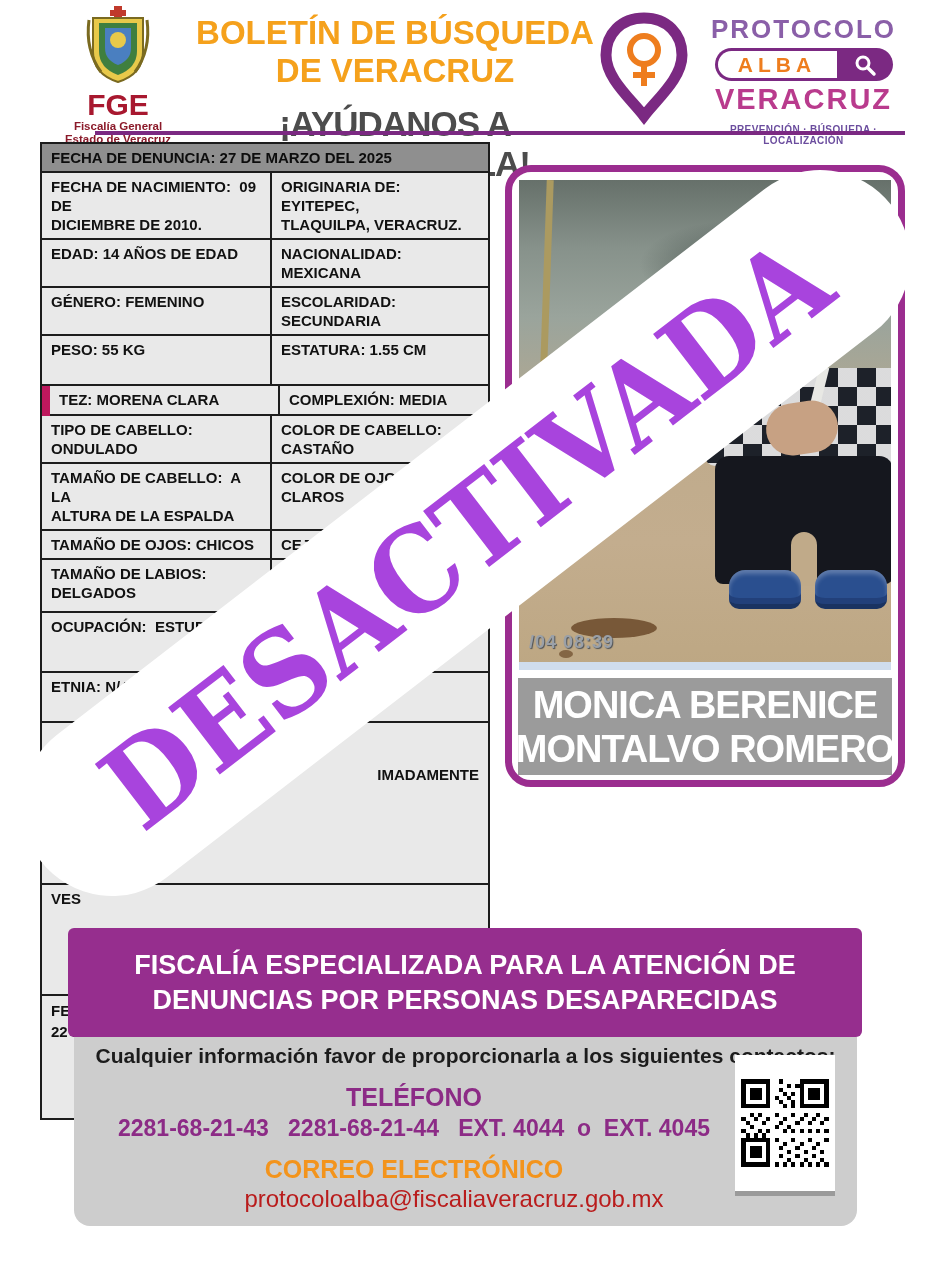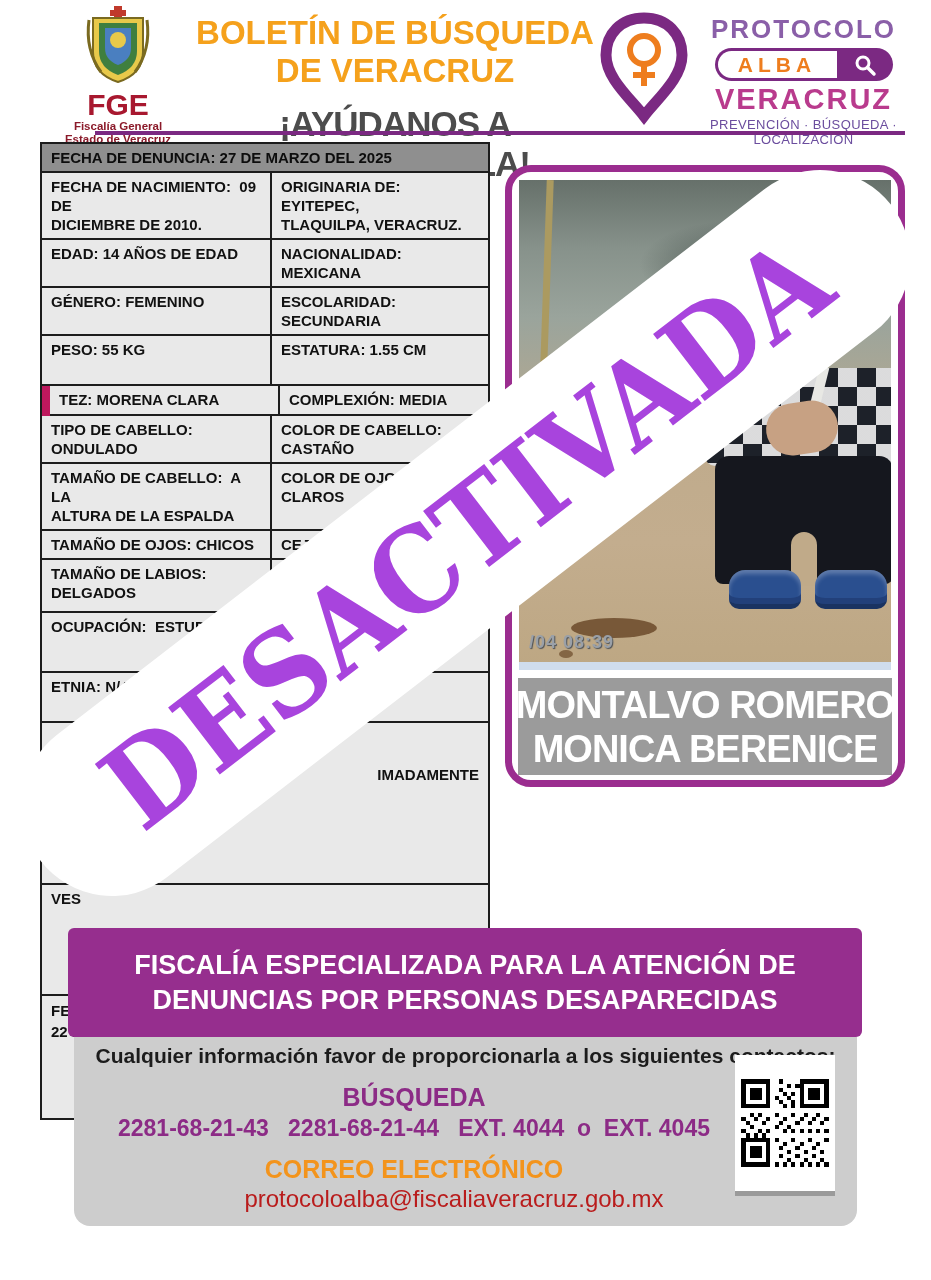--- a/index.html
+++ b/index.html
@@ -17,21 +17,21 @@
   #alba-pin{position:absolute;left:0;top:4px;}
   #alba-text{position:absolute;left:100px;top:8px;width:215px;text-align:center;}
   #alba-protocolo{font-size:26px;font-weight:bold;color:#8a5fa8;letter-spacing:2px;}
   #alba-pill{display:flex;width:178px;height:33px;margin:3px auto 0 auto;}
   #alba-pill-left{flex:1;border:3px solid #7b2982;border-right:none;border-radius:17px 0 0 17px;
         background:#fff;display:flex;align-items:center;justify-content:center;
         font-size:21px;font-weight:bold;color:#ee7d1e;letter-spacing:5px;}
   #alba-pill-right{width:56px;border-radius:0 17px 17px 0;background:#7b2982;
         display:flex;align-items:center;justify-content:center;}
   #alba-veracruz{font-size:29px;font-weight:bold;color:#b93b8d;letter-spacing:2px;margin-top:2px;}
-  #alba-tagline{font-size:13px;font-weight:normal;color:#6b4d9e;margin-top:1px;letter-spacing:.4px;}
+  #alba-tagline{font-size:10px;font-weight:bold;color:#6b4d9e;margin-top:8px;letter-spacing:.4px;}
   #header-rule{position:absolute;left:95px;top:131px;width:810px;height:4px;background:#7b2982;}
 
   
   #info-table{position:absolute;left:40px;top:142px;width:450px;border:2px solid #1c1c1c;
         box-sizing:border-box;display:flex;flex-direction:column;background:#be185d;}
   .t-row{display:flex;border-bottom:2px solid #1c1c1c;box-sizing:border-box;}
   .t-row:last-child{border-bottom:none;}
   .t-cell{box-sizing:border-box;padding:4px 9px;font-size:15px;font-weight:bold;color:#111;
         line-height:19px;white-space:pre-wrap;background:#e9e9e9;}
   .t-left{width:230px;border-right:2px solid #1c1c1c;}
@@ -267,38 +267,38 @@
       <div id="person-pants"></div>
       <div id="pants-gap"></div>
       <div class="shoe" id="shoe-left"></div>
       <div class="shoe" id="shoe-right"></div>
       <div id="floor-stain"></div>
       <div id="floor-stain2"></div>
       <div id="photo-timestamp">/04 08:39</div>
       <div id="photo-bottom-strip"></div>
     </div>
     <div id="name-plate">
+      <div class="name-line">MONICA BERENICE</div>
       <div class="name-line">MONTALVO ROMERO</div>
-      <div class="name-line">MONICA BERENICE</div>
     </div>
   </div>
 
   <svg id="watermark" viewBox="0 0 931 1280">
     <line x1="112" y1="806" x2="820" y2="260" stroke="#ffffff" stroke-width="180" stroke-linecap="round"></line>
     <text x="466" y="533" transform="rotate(-37.6 466 533)" text-anchor="middle" dominant-baseline="central" font-family="DejaVu Serif, serif" font-weight="bold" font-size="116" fill="#a844dd" textLength="880" lengthAdjust="spacingAndGlyphs">DESACTIVADA</text>
   </svg>
 
   <div id="agency-box">
     <div class="agency-line">FISCALÍA ESPECIALIZADA PARA LA ATENCIÓN DE</div>
     <div class="agency-line">DENUNCIAS POR PERSONAS DESAPARECIDAS</div>
   </div>
 
   <div id="contact-box">
     <div id="contact-info">Cualquier información favor de proporcionarla a los siguientes contactos:</div>
-    <div id="phone-label">BÚSQUEDA</div>
+    <div id="phone-label">TELÉFONO</div>
     <div id="phone-numbers">2281-68-21-43   2281-68-21-44   EXT. 4044  o  EXT. 4045</div>
     <div id="email-label">CORREO ELECTRÓNICO</div>
     <div id="email-value">protocoloalba@fiscaliaveracruz.gob.mx</div>
 
     <div id="qr-card">
       <svg viewBox="0 0 21 27" shape-rendering="crispEdges">
         <rect x="0" y="0" width="21" height="27" fill="#ffffff"></rect>
         <g fill="#000000" transform="translate(0,3)">
           <path d="M0 0h7v7h-7z" fill="#000"></path>
             <path d="M1 1h5v5h-5z" fill="#fff"></path>

